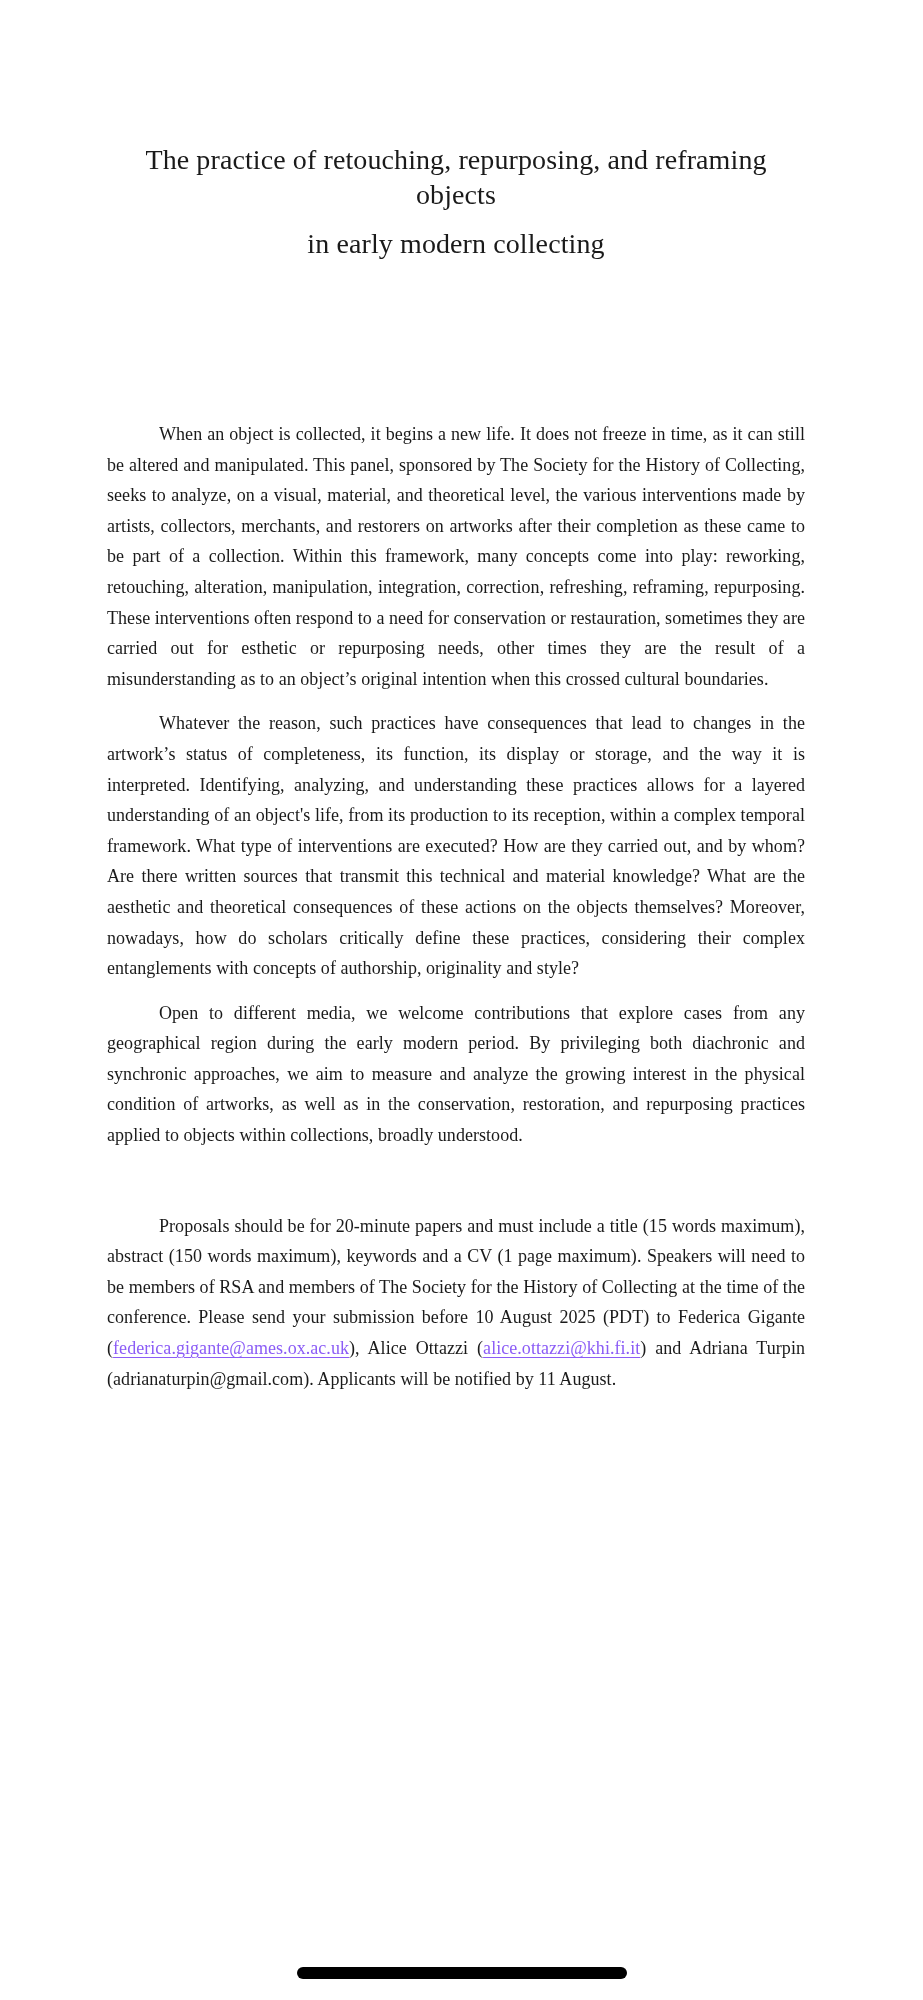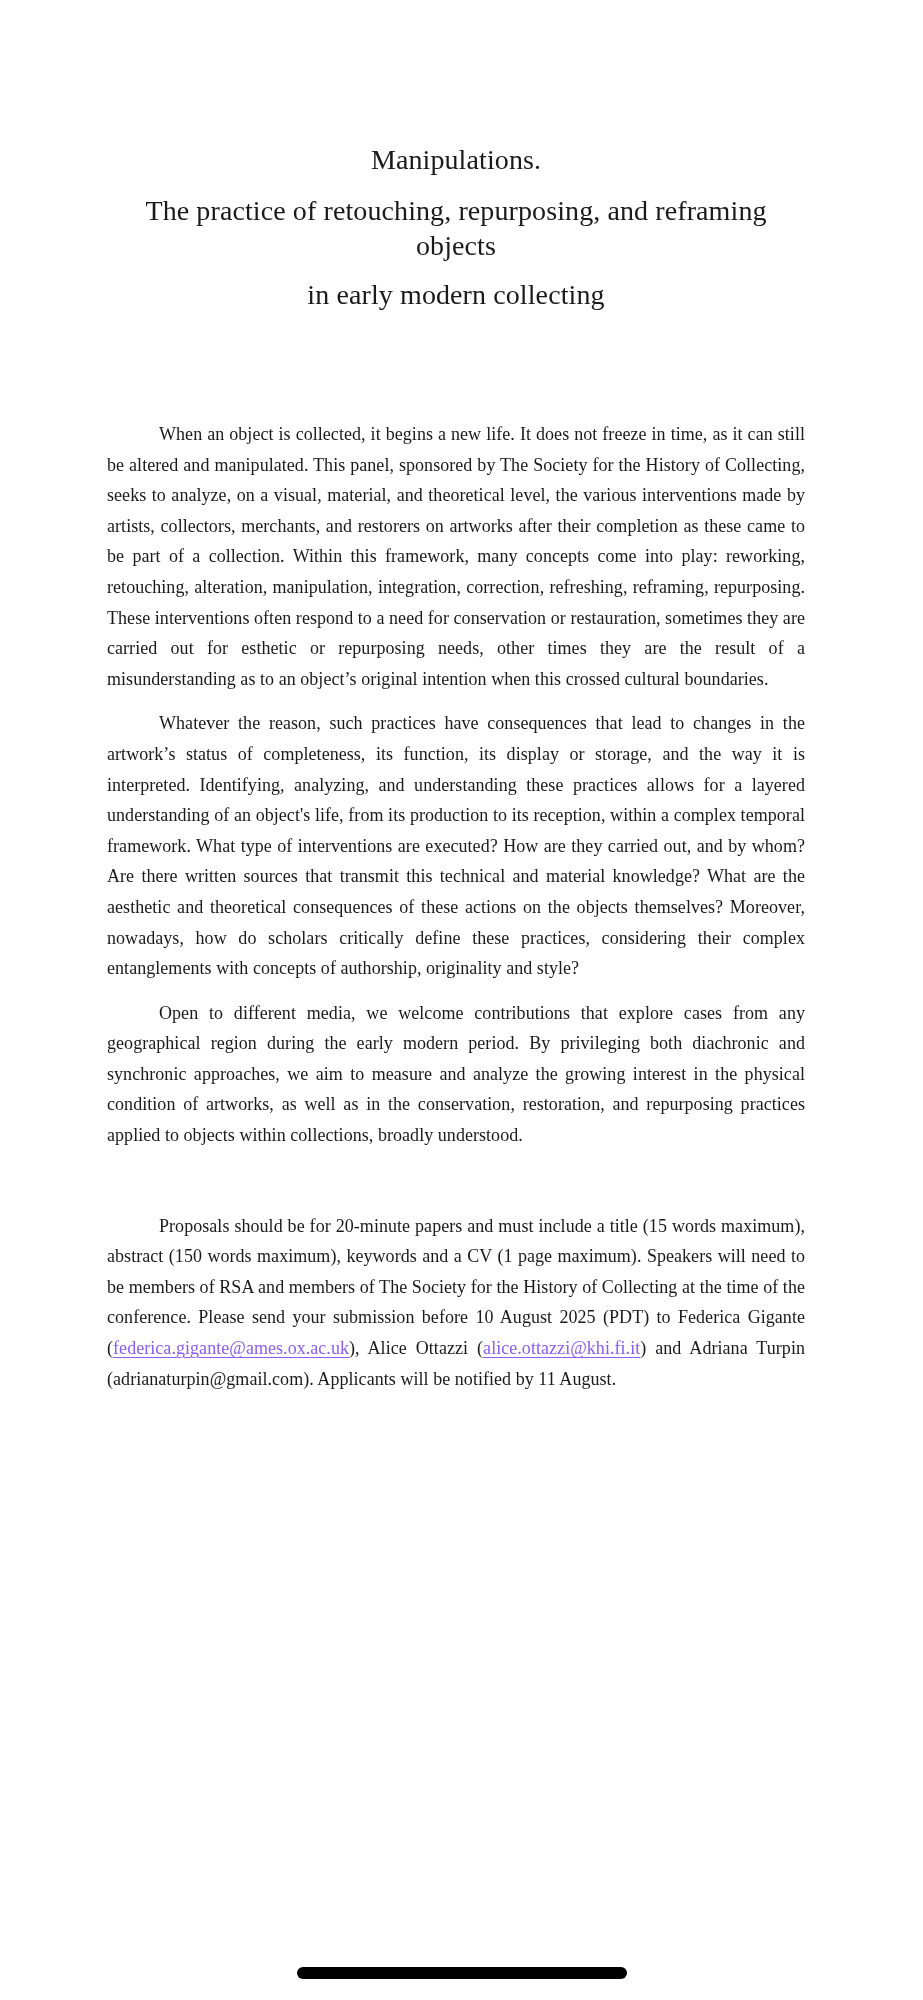--- a/index.html
+++ b/index.html
@@ -70,21 +70,20 @@
       border-radius: 6px;
       background: #000000;
     }
   </style>
 </head>
 <body>
 
 <div class="page">
 
   <div class="title-block">
-    <h1 class="title-line" style="font-size:28px;">Manipulations.</h1>
     <h2 class="title-line sub" style="font-size:28px;">The practice of retouching, repurposing, and reframing objects</h2>
     <h2 class="title-line" style="font-size:28px;">in early modern collecting</h2>
   </div>
 
   <div class="body-text">
     <p class="para">When an object is collected, it begins a new life. It does not freeze in time, as it can still be altered and manipulated. This panel, sponsored by The Society for the History of Collecting, seeks to analyze, on a visual, material, and theoretical level, the various interventions made by artists, collectors, merchants, and restorers on artworks after their completion as these came to be part of a collection. Within this framework, many concepts come into play: reworking, retouching, alteration, manipulation, integration, correction, refreshing, reframing, repurposing. These interventions often respond to a need for conservation or restauration, sometimes they are carried out for esthetic or repurposing needs, other times they are the result of a misunderstanding as to an object’s original intention when this crossed cultural boundaries.</p>
     <p class="para">Whatever the reason, such practices have consequences that lead to changes in the artwork’s status of completeness, its function, its display or storage, and the way it is interpreted. Identifying, analyzing, and understanding these practices allows for a layered understanding of an object's life, from its production to its reception, within a complex temporal framework. What type of interventions are executed? How are they carried out, and by whom? Are there written sources that transmit this technical and material knowledge? What are the aesthetic and theoretical consequences of these actions on the objects themselves? Moreover, nowadays, how do scholars critically define these practices, considering their complex entanglements with concepts of authorship, originality and style?</p>
     <p class="para">Open to different media, we welcome contributions that explore cases from any geographical region during the early modern period. By privileging both diachronic and synchronic approaches, we aim to measure and analyze the growing interest in the physical condition of artworks, as well as in the conservation, restoration, and repurposing practices applied to objects within collections, broadly understood.</p>
     <p class="para spaced"><span>Proposals should be for 20-minute papers and must include a title (15 words maximum), abstract (150 words maximum), keywords and a CV (1 page maximum). Speakers will need to be members of RSA and members of The Society for the History of Collecting at the time of the conference. Please send your submission before 10 August 2025 (PDT) to Federica Gigante (</span><a class="email" href="mailto:federica.gigante@ames.ox.ac.uk">federica.gigante@ames.ox.ac.uk</a><span>), Alice Ottazzi (</span><a class="email" href="mailto:alice.ottazzi@khi.fi.it">alice.ottazzi@khi.fi.it</a><span>) and Adriana Turpin (adrianaturpin@gmail.com). Applicants will be notified by 11 August.</span></p>
   </div>

